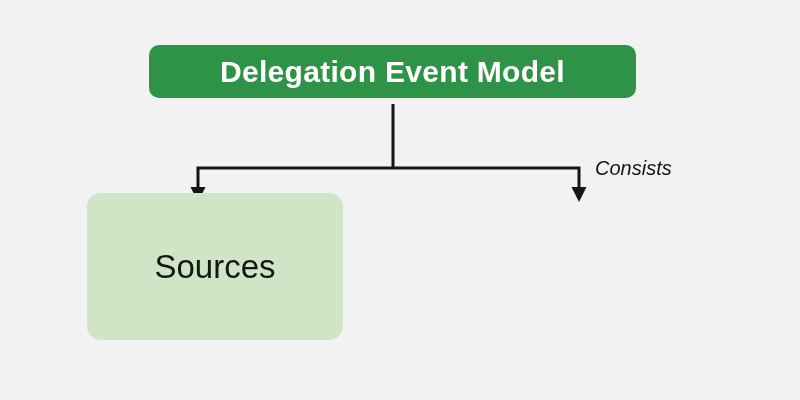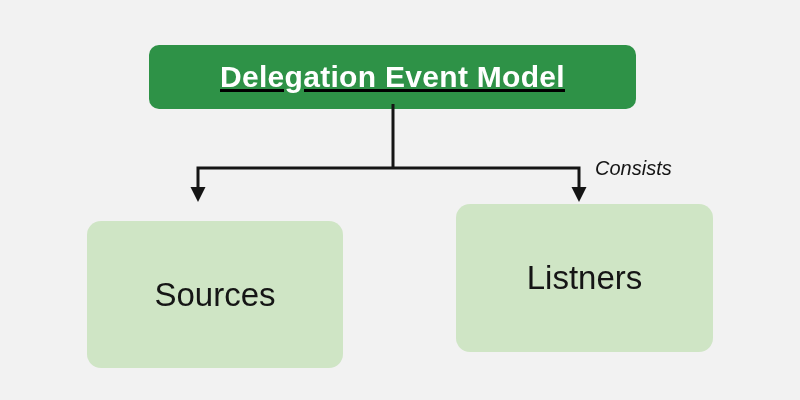--- a/index.html
+++ b/index.html
@@ -21,27 +21,26 @@
     width: 800px;
     height: 400px;
     background: var(--background);
     overflow: hidden;
   }
   .header-box {
     position: absolute;
     left: 149px;
     top: 45px;
     width: 487px;
-    height: 64px;
+    height: 53px;
     background: var(--header-fill);
     border-radius: 10px;
     display: flex;
     align-items: center;
     justify-content: center;
-    text-decoration: underline;
   }
   .header-box .title-text {
     color: var(--header-text);
     font-size: 30px;
     font-weight: bold;
     letter-spacing: 0.3px;
     white-space: nowrap;
   }
   .connector-svg {
     position: absolute;
@@ -77,21 +76,21 @@
     align-items: center;
     justify-content: center;
   }
   .node .node-text {
     color: var(--node-text);
     font-size: 33px;
     white-space: nowrap;
   }
   .node-sources {
     left: 87px;
-    top: 221px;
+    top: 193px;
     width: 256px;
     height: 147px;
   }
   .node-listeners {
     left: 456px;
     top: 204px;
     width: 257px;
     height: 148px;
   }
 </style>
@@ -109,17 +108,14 @@
     <polygon points="190.5,187 205.5,187 198,202"></polygon>
     <polygon points="571.5,187 586.5,187 579,202"></polygon>
   </svg>
 
   <div class="edge-label">Consists</div>
 
   <div class="node node-sources">
     <span class="node-text">Sources</span>
   </div>
 
-  <div class="node node-listeners">
-    <span class="node-text">Listners</span>
-  </div>
 
 </div>
 
 </body></html>

